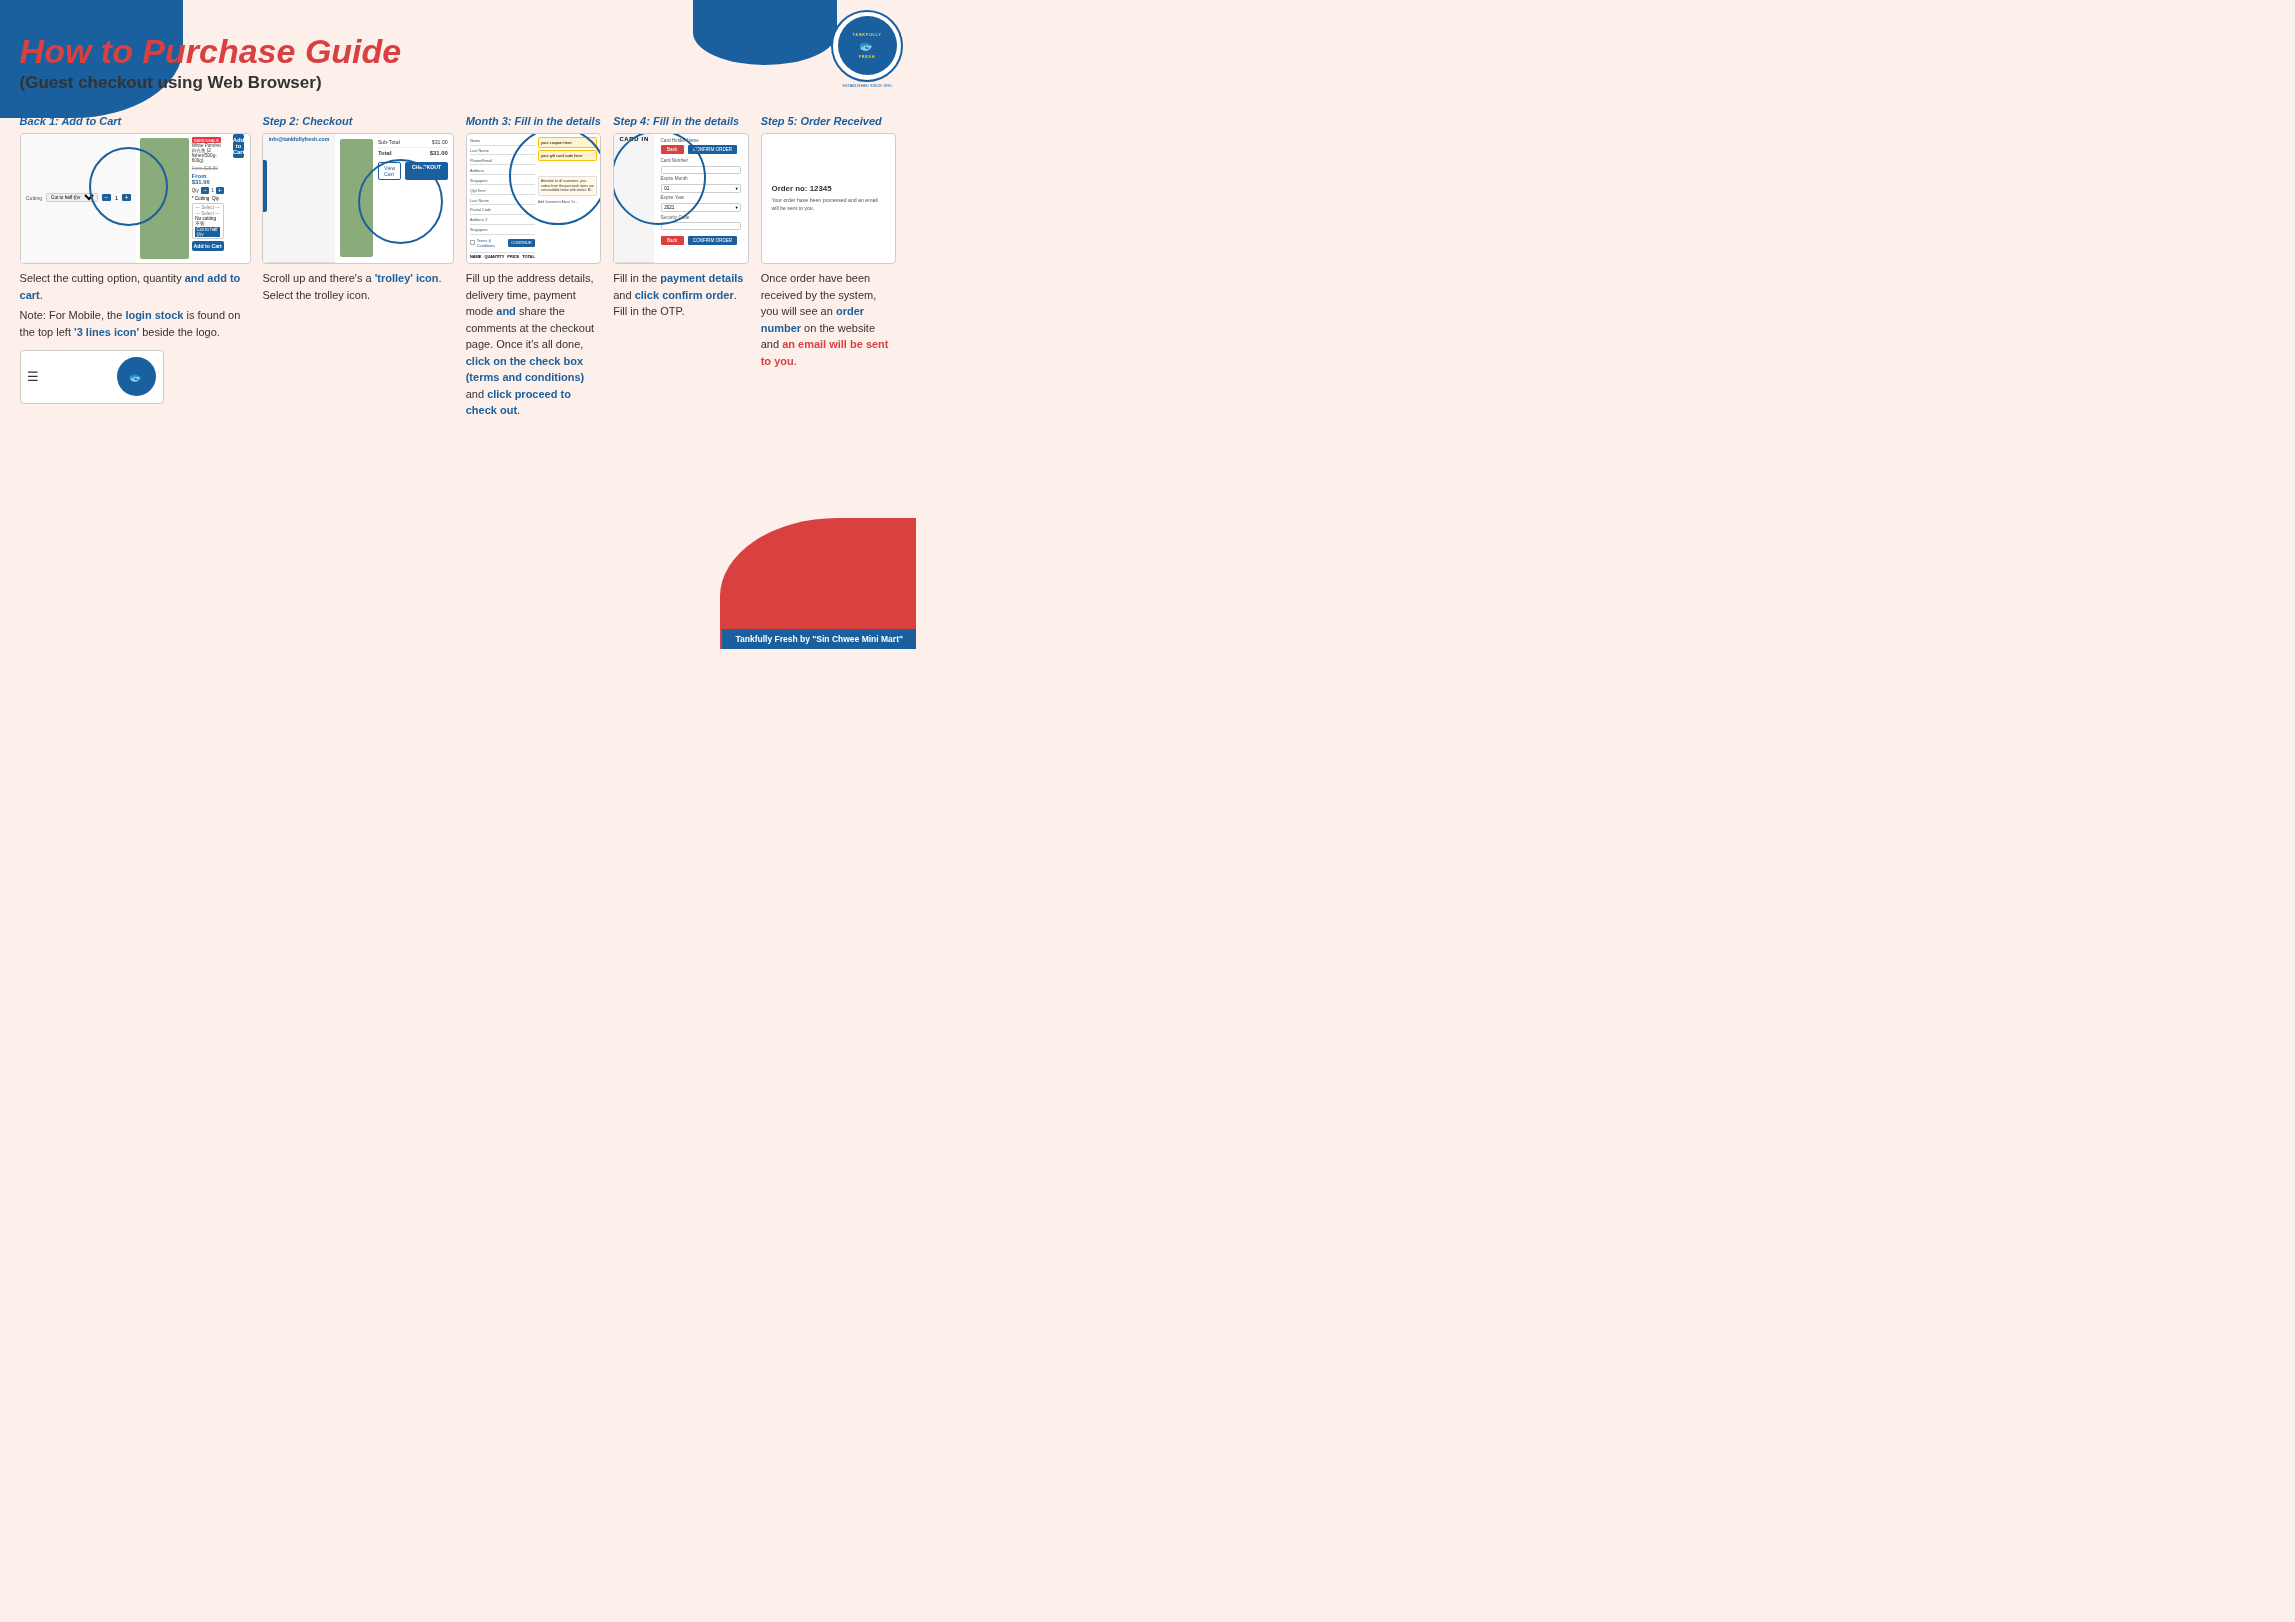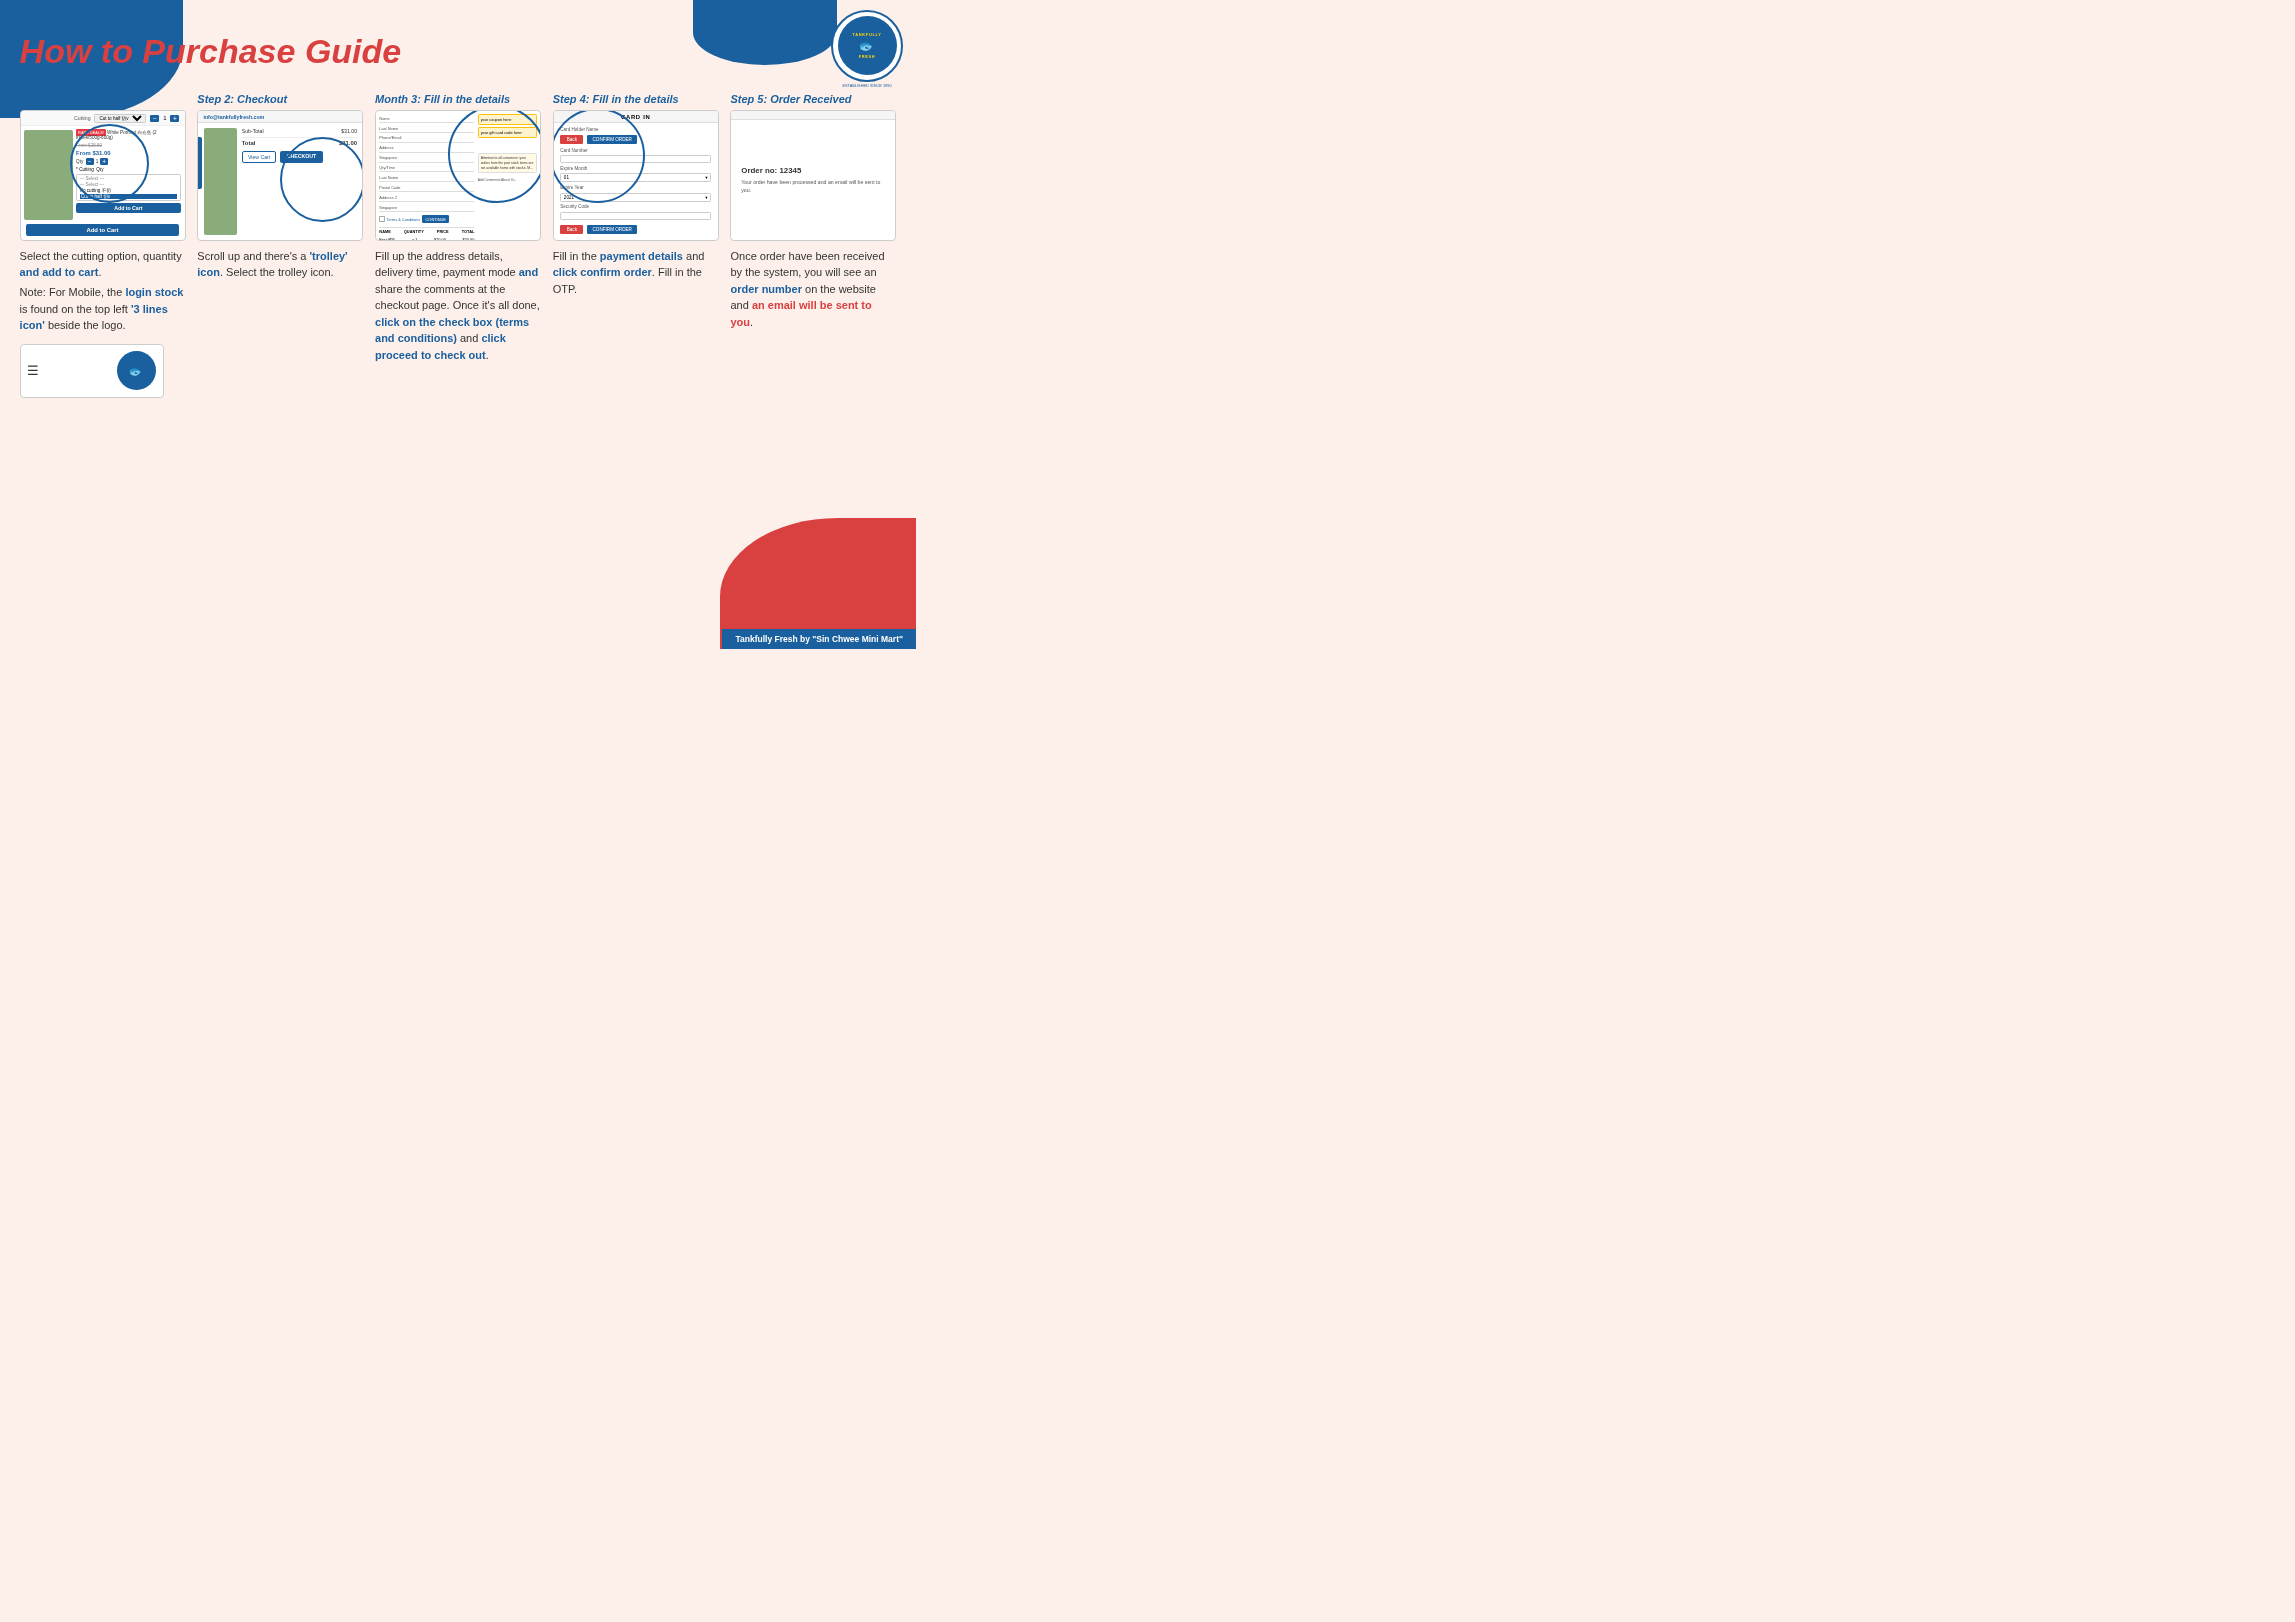--- a/index.html
+++ b/index.html
@@ -121,21 +121,21 @@
     
     .mockup-box {
       width: 100%;
       background: white;
       border: 1px solid #ccc;
       border-radius: 3.9px;
       height: 131px;
       position: relative;
       overflow: hidden;
       display: flex;
-      flex-direction: column;
+      flex-direction: row;
     }
 
     
     .mockup1 {
       font-size: 5.9px;
     }
     
     .circle-overlay {
       position: absolute;
       border: 2px solid #1a5f9e;
@@ -263,20 +263,21 @@
       <span style="font-size:3.9px;color:#ffd700;letter-spacing:0.7px;">FRESH</span>
     </div>
   </div>
   <div style="font-size:3.9px;color:#1a5f9e;text-align:center;margin-top:1.3px;">ESTABLISHED SINCE 1990</div>
 </div>
 
 <div class="content">
 
   <div class="title-section">
     <div class="main-title">How to Purchase Guide</div>
+    <div class="sub-title">(Guest checkout using Web Browser)</div>
   </div>
 
   <div class="steps-row">
 
     <div class="step-col">
       <div class="step-heading">Back 1: Add to Cart</div>
 
       <div class="mockup-box mockup1">
 
         <div style="display:flex;justify-content:flex-end;align-items:center;gap:3.9px;padding:2.6px 5.2px;background:#f9f9f9;border-bottom:0.7px solid #eee;font-size:5.2px;">

